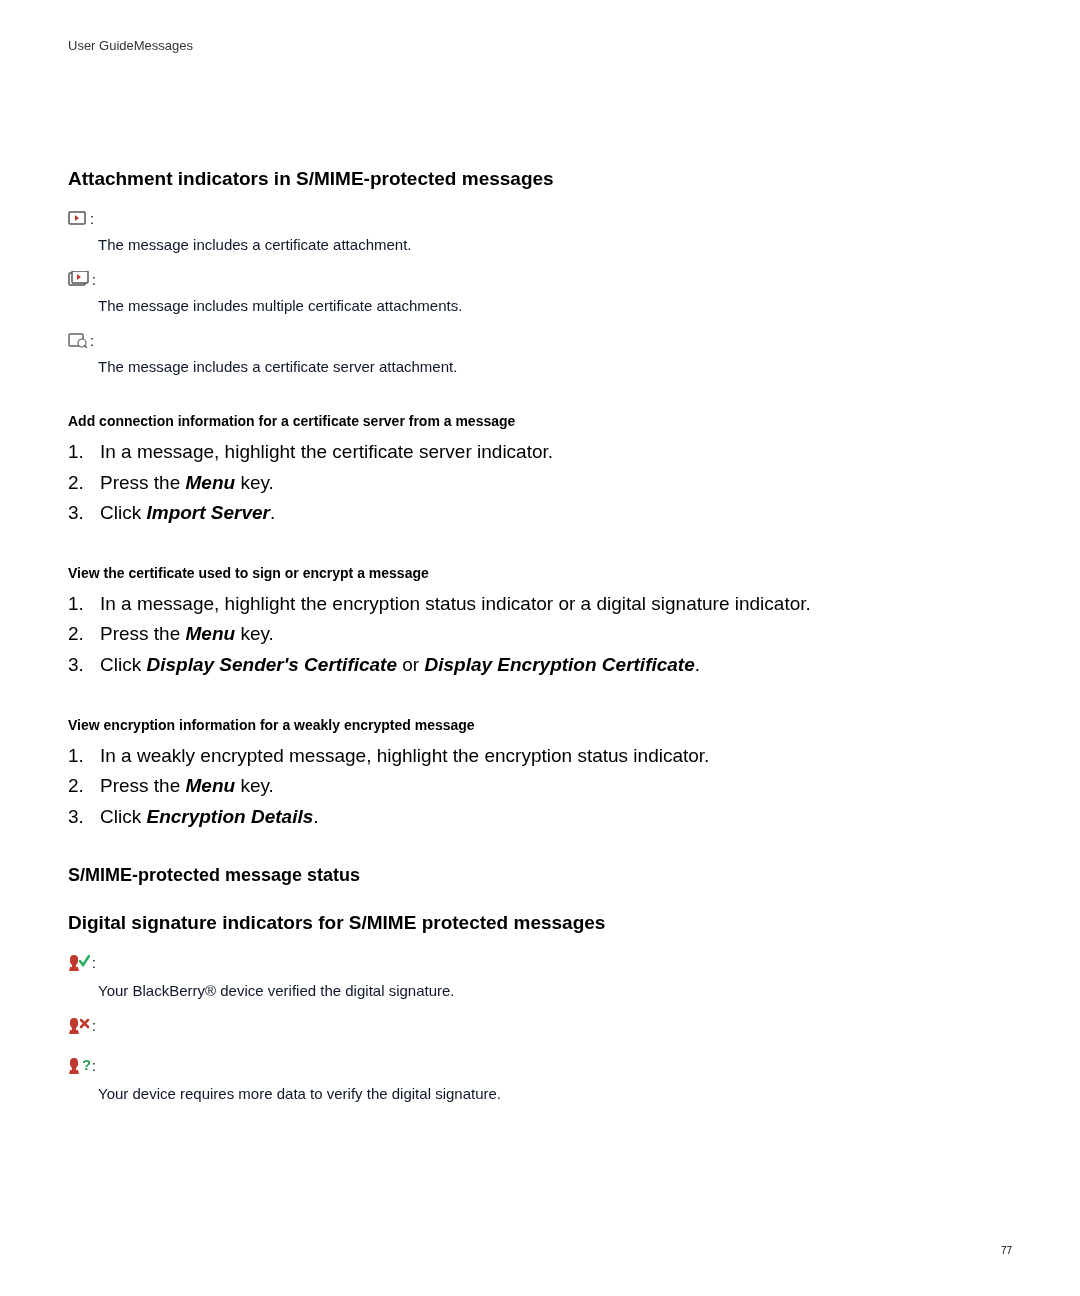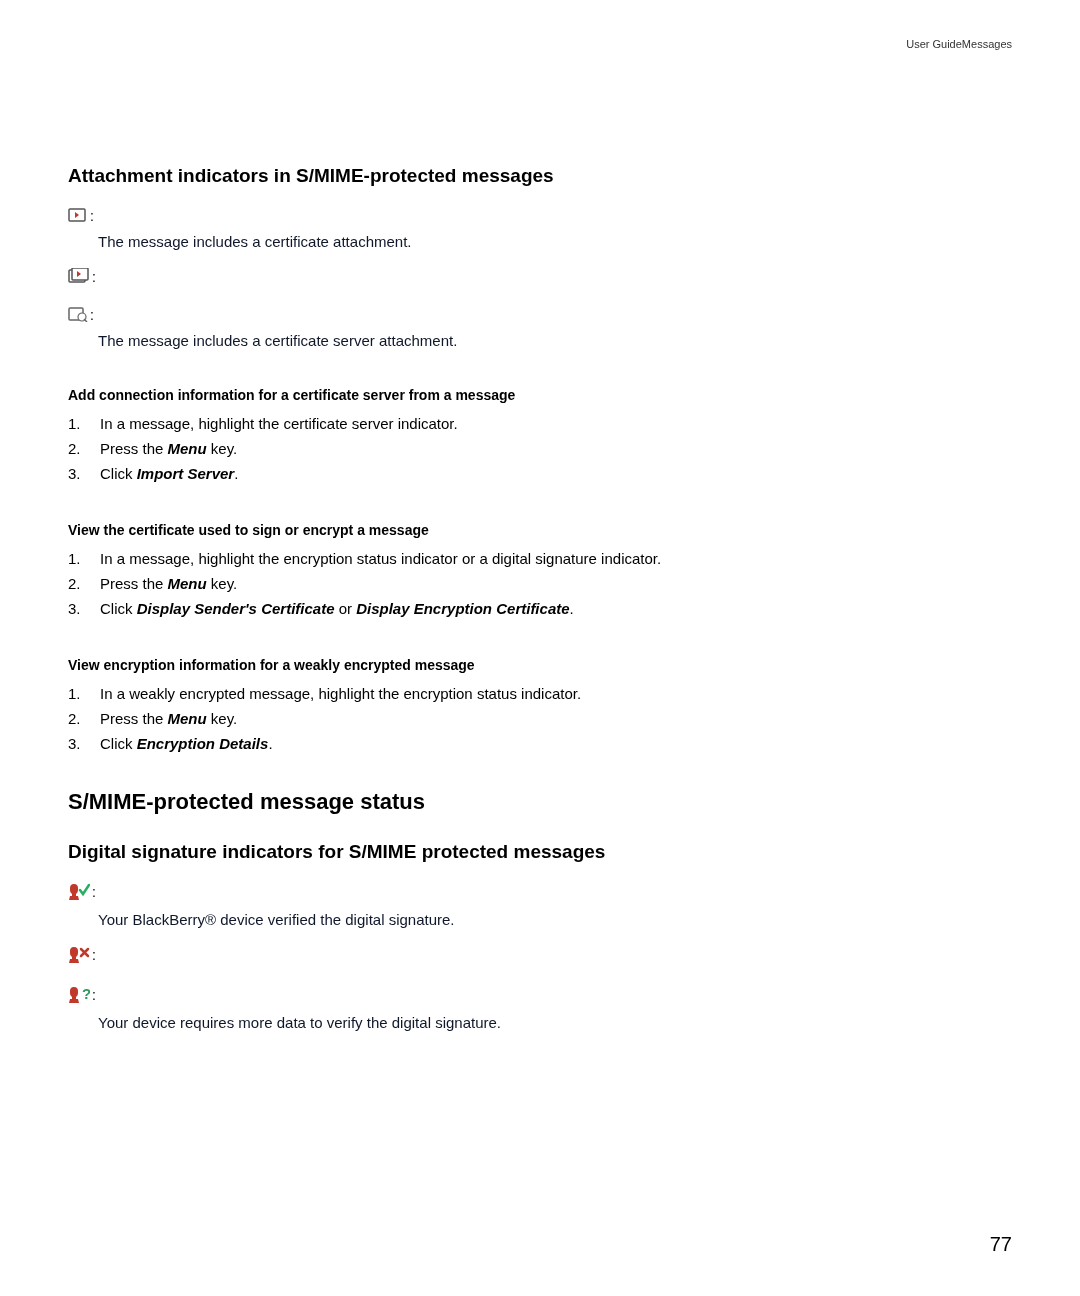--- a/index.html
+++ b/index.html
@@ -7,22 +7,22 @@
       font-family: -apple-system, BlinkMacSystemFont, "Segoe UI", Arial, sans-serif;
       background: #fff;
       color: #000;
       width: 1080px;
       height: 1296px;
       position: relative;
       padding: 38px 68px;
     }
     .header-row {
       display: flex;
-      justify-content: flex-end;
-      font-size: 11px;
+      justify-content: flex-start;
+      font-size: 13px;
       color: #333;
       margin-bottom: 115px;
     }
     .section-h3 {
       font-size: 19px;
       font-weight: 700;
       margin-bottom: 20px;
     }
     .indicator-row {
       margin-bottom: 18px;
@@ -45,44 +45,44 @@
       margin-top: 38px;
       margin-bottom: 10px;
     }
     ol {
       list-style: none;
       counter-reset: item;
       margin-left: 0;
     }
     ol li {
       counter-increment: item;
-      font-size: 15px;
+      font-size: 19px;
       margin-bottom: 4px;
       padding-left: 32px;
       position: relative;
       line-height: 1.4;
     }
     ol li::before {
       content: counter(item) ".";
       position: absolute;
       left: 0;
       width: 24px;
     }
     .main-h2 {
-      font-size: 22px;
+      font-size: 18px;
       font-weight: 700;
       margin-top: 35px;
       margin-bottom: 26px;
     }
     .bold { font-weight: 700; font-style: italic; }
     .page-num {
       position: absolute;
       bottom: 40px;
       right: 68px;
-      font-size: 20px;
+      font-size: 10px;
     }
     .colon { font-size: 14px; }
   </style>
 </head>
 <body>
 
 <div class="header-row">
   <span>User Guide</span>
   <span>Messages</span>
 </div>
@@ -100,20 +100,21 @@
 </div>
 
 <div class="indicator-row">
   <span class="indicator-icon">
     <svg width="22" height="16" viewBox="0 0 22 16">
         <rect x="1" y="2" width="16" height="12" rx="1" fill="none" stroke="#555" stroke-width="1.5"></rect>
         <rect x="4" y="0" width="16" height="12" rx="1" fill="#fff" stroke="#555" stroke-width="1.5"></rect>
         <path d="M9 3 L9 9 L13 6 Z" fill="#c0392b"></path>
       </svg>
   </span><span class="colon">:</span>
+  <span class="indicator-desc">The message includes multiple certificate attachments.</span>
 </div>
 
 <div class="indicator-row">
   <span class="indicator-icon">
     <svg width="20" height="16" viewBox="0 0 20 16">
         <rect x="1" y="2" width="14" height="12" rx="1" fill="none" stroke="#666" stroke-width="1.5"></rect>
         <circle cx="14" cy="11" r="4" fill="#fff" stroke="#666" stroke-width="1.2"></circle>
         <line x1="16" y1="13" x2="19" y2="16" stroke="#666" stroke-width="1.5"></line>
       </svg>
   </span><span class="colon">:</span>

